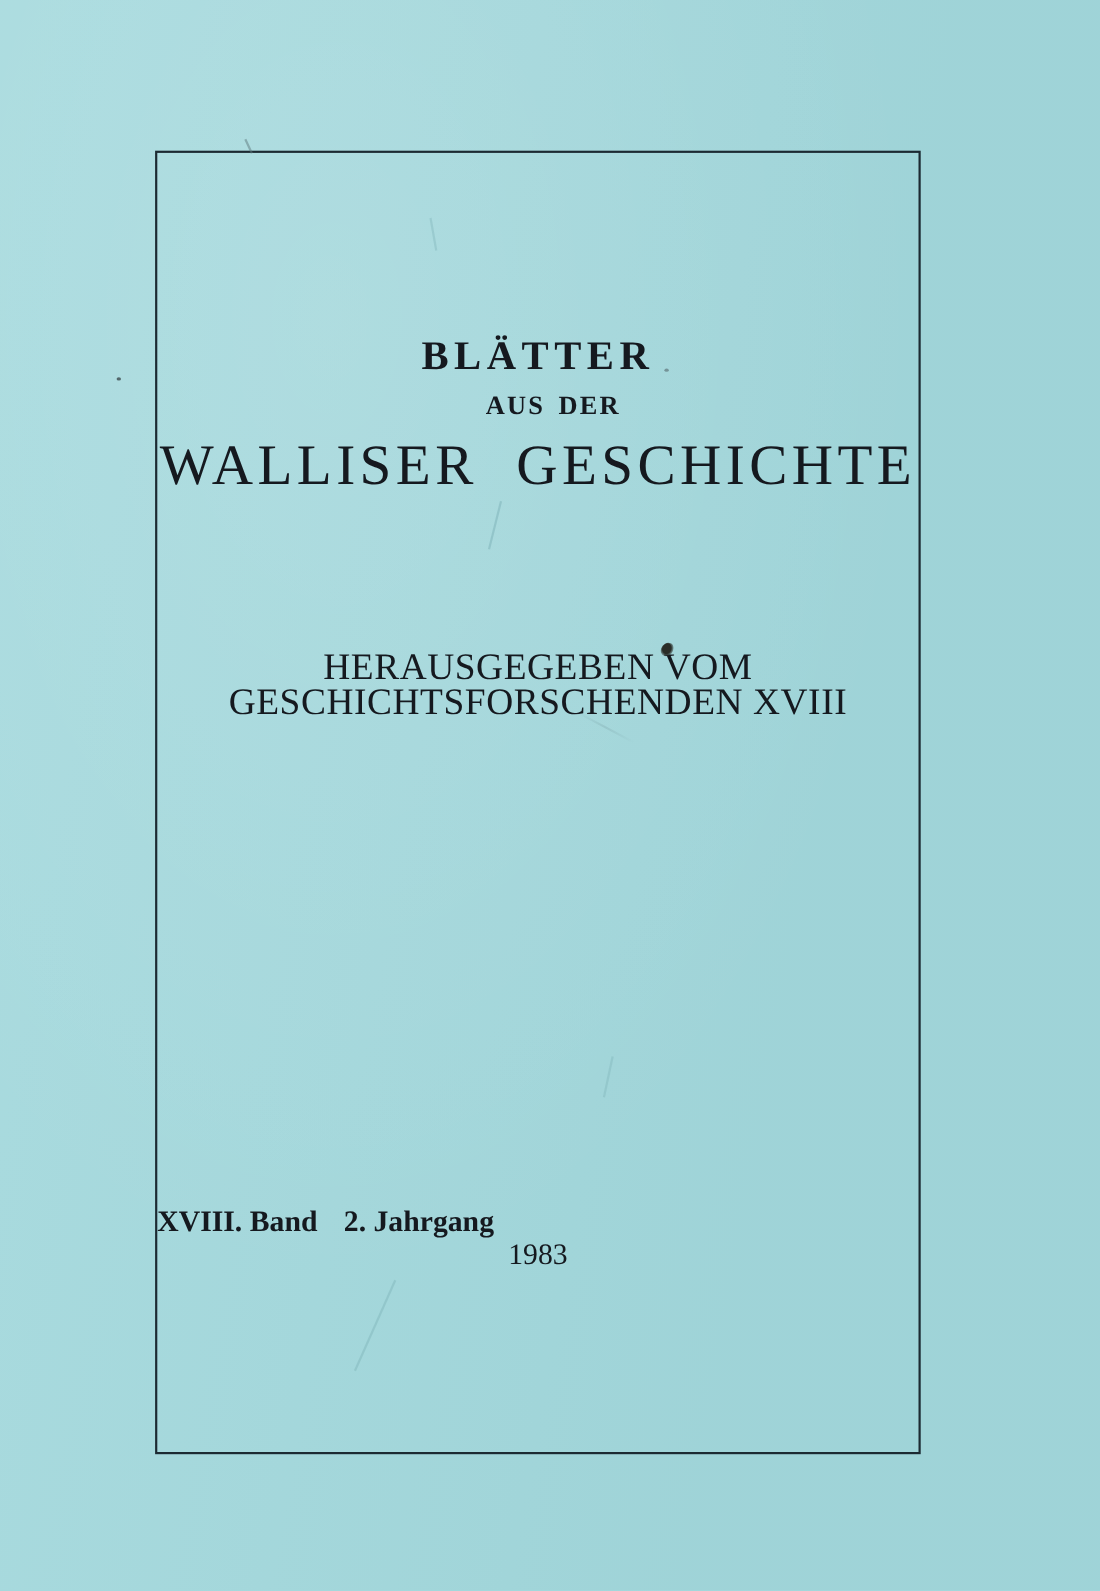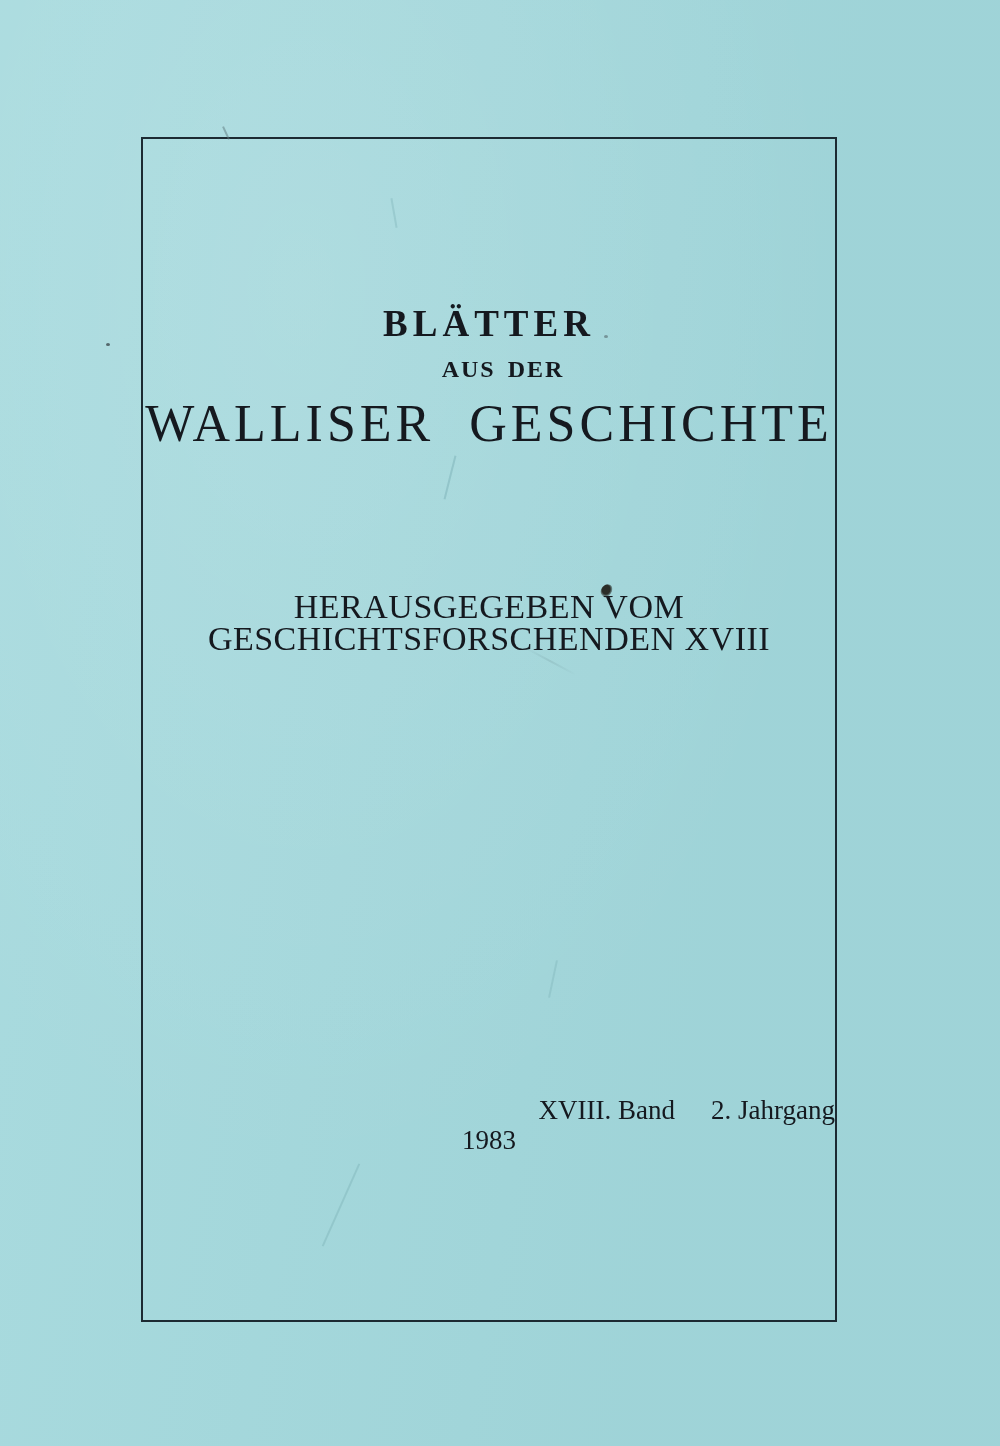--- a/index.html
+++ b/index.html
@@ -57,21 +57,21 @@
     font-size: 34px; font-weight: 500;
     letter-spacing: 0.5px;
     line-height: 32px;
   }
 
   .volume-block {
     top: 956px;
     font-size: 27px; font-weight: 500;
     line-height: 30px;
   }
-  .volume-line { display: flex; justify-content: flex-end; gap: 36px; }
+  .volume-line { display: flex; justify-content: flex-start; gap: 24px; font-weight: bold; }
 
   
   .artifact { position: absolute; pointer-events: none; }
   .ink-blot {
     left: 601px; top: 584px; width: 11px; height: 13px;
     background: radial-gradient(ellipse at 45% 45%, #2a2d28 0 45%, rgba(42,45,40,0.45) 65%, rgba(42,45,40,0) 75%);
     border-radius: 60% 40% 55% 45%;
     transform: rotate(20deg);
   }
   .speck-1 { left: 106px; top: 343px; width: 4px; height: 3px; background: #3c4a4e; border-radius: 50%; opacity: .8; }

